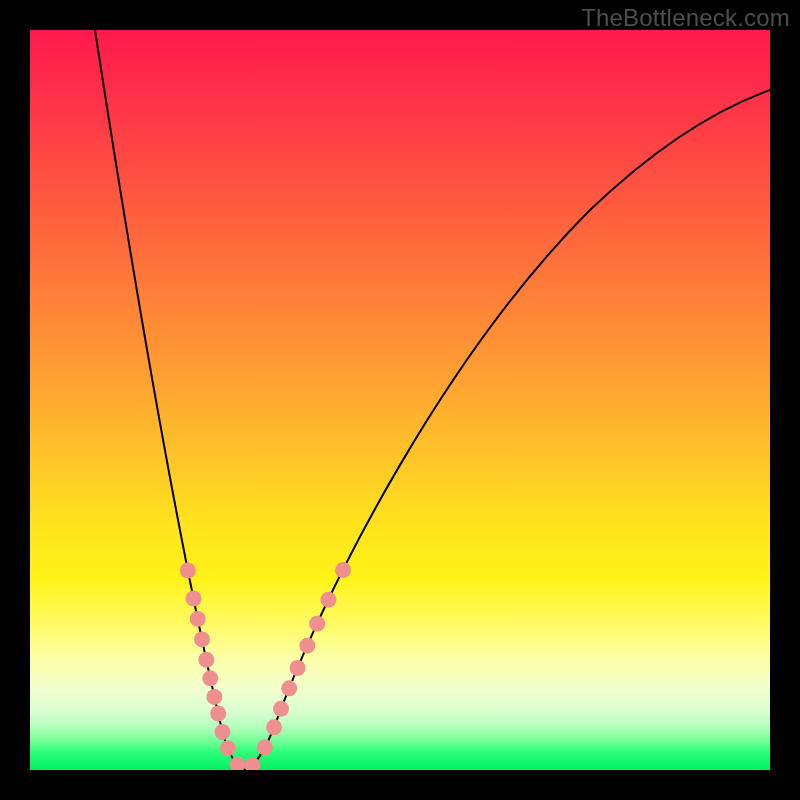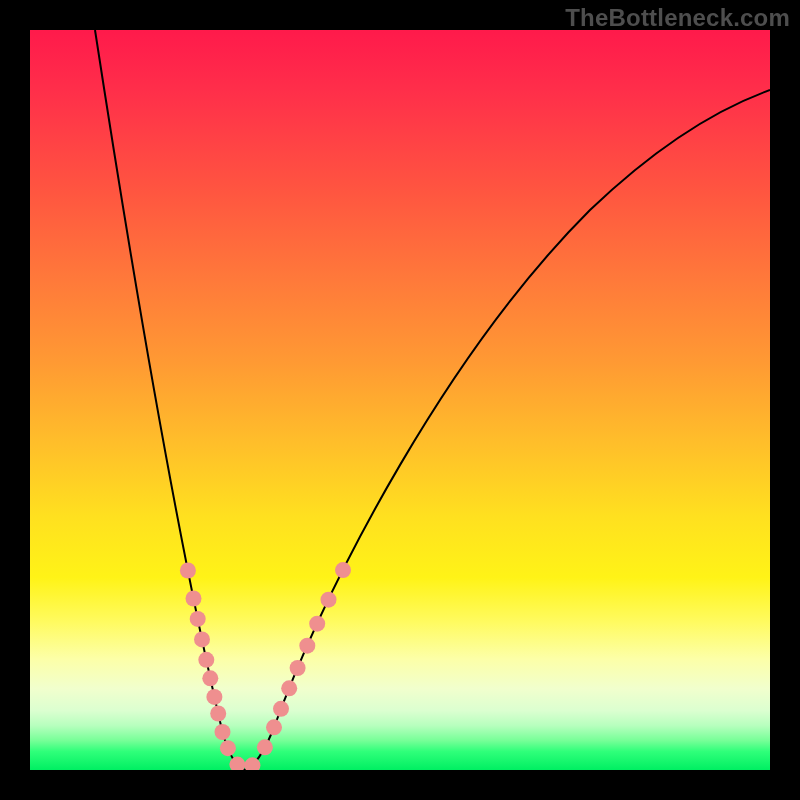--- a/index.html
+++ b/index.html
@@ -16,21 +16,21 @@
     width: 800px;
     height: 800px;
     background: #000;
   }
   .watermark {
     position: absolute;
     top: 4px;
     right: 10px;
     color: #4e4e4e;
     font-size: 24px;
-    font-weight: 700;
+    font-weight: 400;
     letter-spacing: 0.2px;
     z-index: 20;
     user-select: none;
   }
   .plot-area {
     position: absolute;
     left: 30px;
     top: 30px;
     width: 740px;
     height: 740px;

